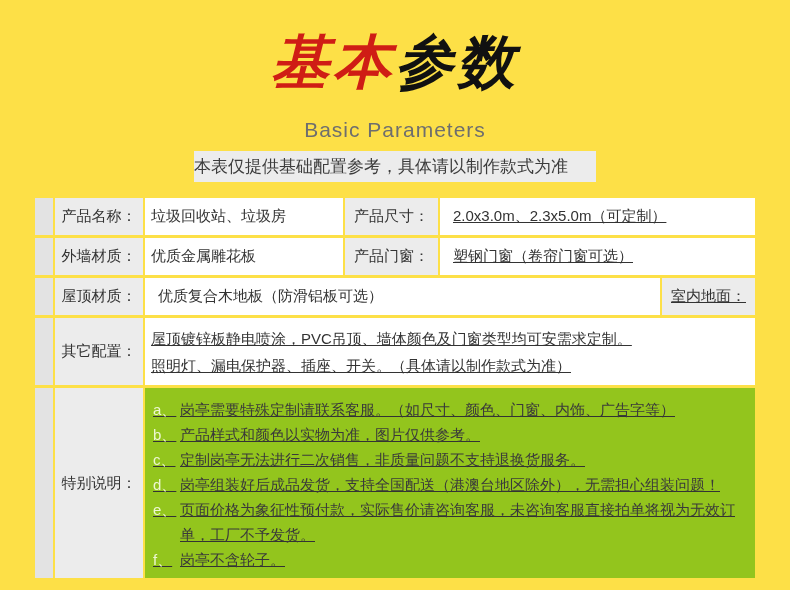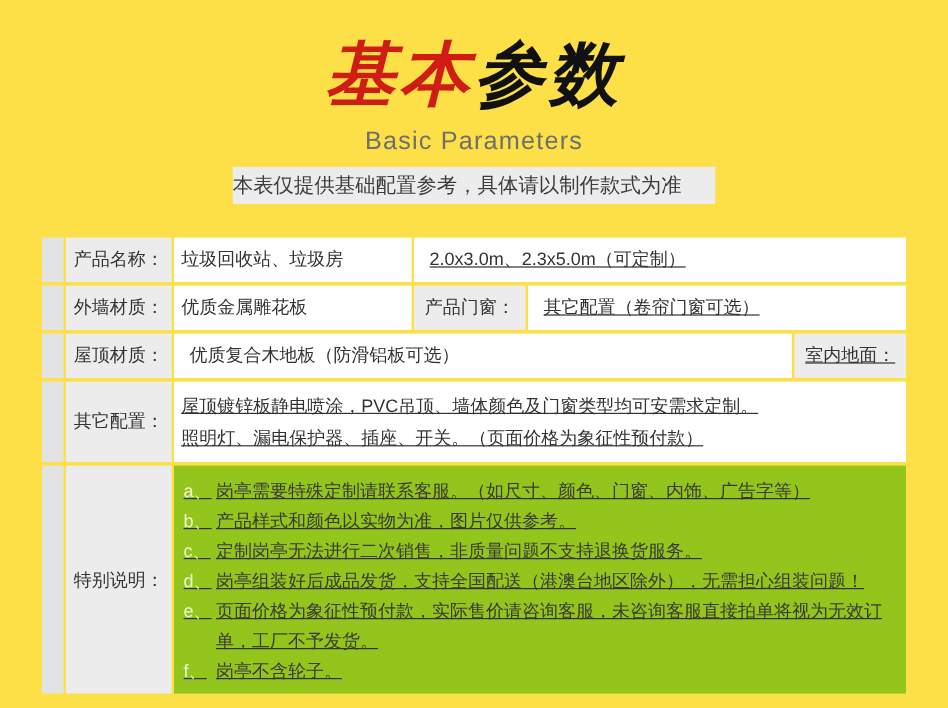--- a/index.html
+++ b/index.html
@@ -15,21 +15,21 @@
   .title-block { text-align: center; padding-top: 22px; }
   .calligraphy {
     font-family: "DejaVu Serif", serif;
     font-size: 58px; font-weight: bold; font-style: italic;
     letter-spacing: 4px; line-height: 80px;
   }
   .calligraphy .red-part   { color: var(--accent-red, #cf1d15); }
   .calligraphy .black-part { color: #111111; }
   .subtitle-en {
     font-size: 21px; color: #6e6e6e; letter-spacing: 1px;
-    margin-top: 4px;
+    margin-top: 16px;
   }
   
   .notice-bar {
     width: 402px; height: 31px;
     margin: 9px auto 0 auto;
     background: #ececec;
     color: #3c3c3c;
     font-size: 17px; line-height: 31px; text-align: left;
   }
   
@@ -89,44 +89,45 @@
   </div>
 
   <div class="notice-bar">本表仅提供基础配置参考，具体请以制作款式为准</div>
 
   <div class="spec-table">
 
     <div class="row row-basic">
       <div class="cell strip"></div>
       <div class="cell label-cell">产品名称：</div>
       <div class="cell value-cell value-1">垃圾回收站、垃圾房</div>
+      <div class="cell label-cell label-2">产品尺寸：</div>
       <div class="cell value-cell value-2">2.0x3.0m、2.3x5.0m（可定制）</div>
     </div>
 
     <div class="row row-basic">
       <div class="cell strip"></div>
       <div class="cell label-cell">外墙材质：</div>
       <div class="cell value-cell value-1">优质金属雕花板</div>
       <div class="cell label-cell label-2">产品门窗：</div>
-      <div class="cell value-cell value-2">其它配置（卷帘门窗可选）</div>
+      <div class="cell value-cell value-2">塑钢门窗（卷帘门窗可选）</div>
     </div>
 
     <div class="row row-basic">
       <div class="cell strip"></div>
       <div class="cell label-cell">屋顶材质：</div>
       <div class="cell value-cell value-2">优质复合木地板（防滑铝板可选）</div>
       <div class="cell label-cell label-2">室内地面：</div>
     </div>
 
     <div class="row row-other">
       <div class="cell strip"></div>
       <div class="cell label-cell">其它配置：</div>
       <div class="cell other-content">
         <div>屋顶镀锌板静电喷涂，PVC吊顶、墙体颜色及门窗类型均可安需求定制。</div>
-        <div>照明灯、漏电保护器、插座、开关。（页面价格为象征性预付款）</div>
+        <div>照明灯、漏电保护器、插座、开关。（具体请以制作款式为准）</div>
       </div>
     </div>
 
     <div class="row row-notes">
       <div class="cell strip"></div>
       <div class="cell label-cell">特别说明：</div>
       <div class="cell notes-box">
         <div class="note">
           <span class="note-prefix">a、</span>
           <span class="note-text">岗亭需要特殊定制请联系客服。（如尺寸、颜色、门窗、内饰、广告字等）</span>

